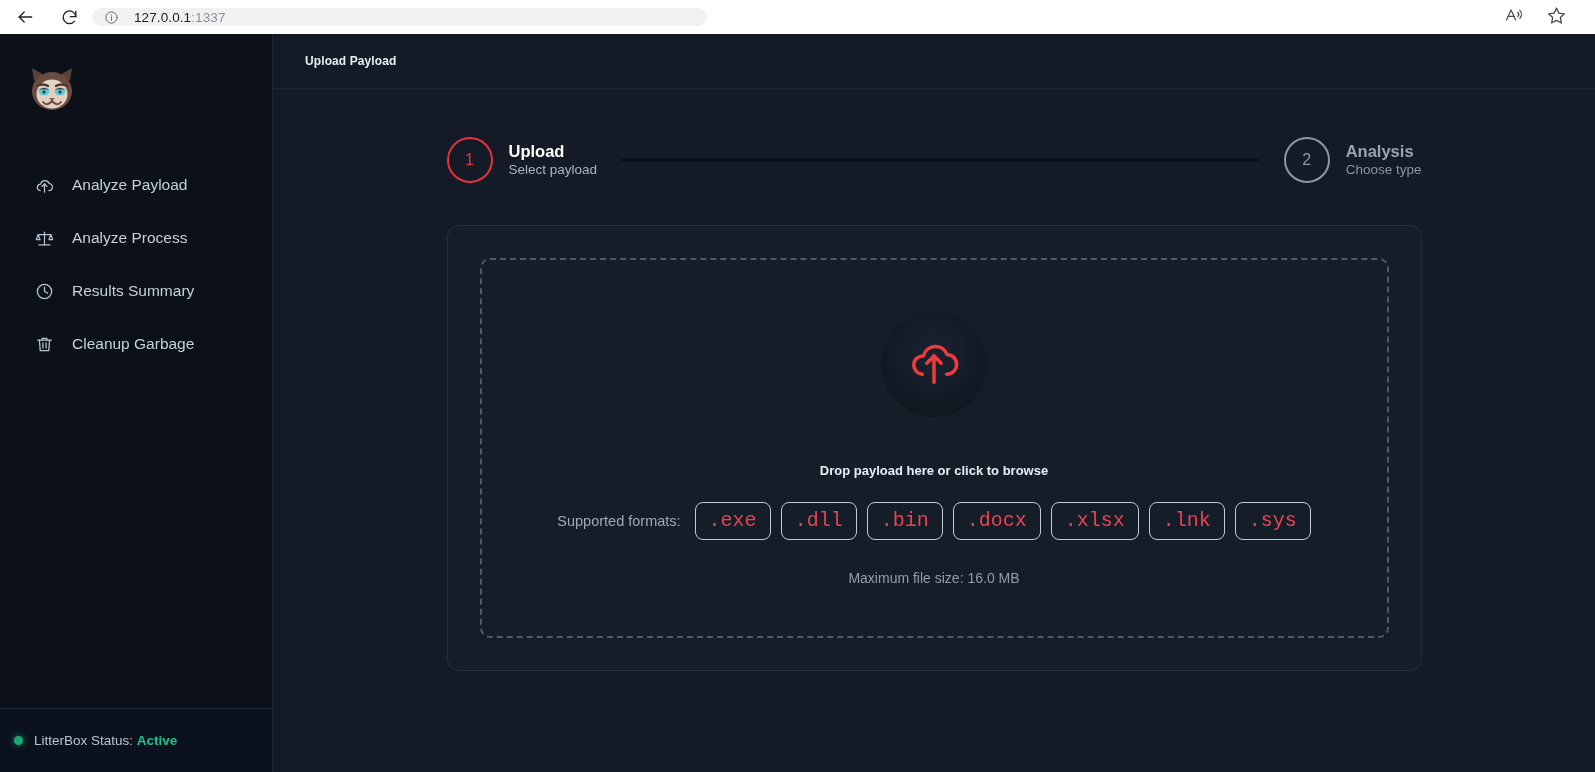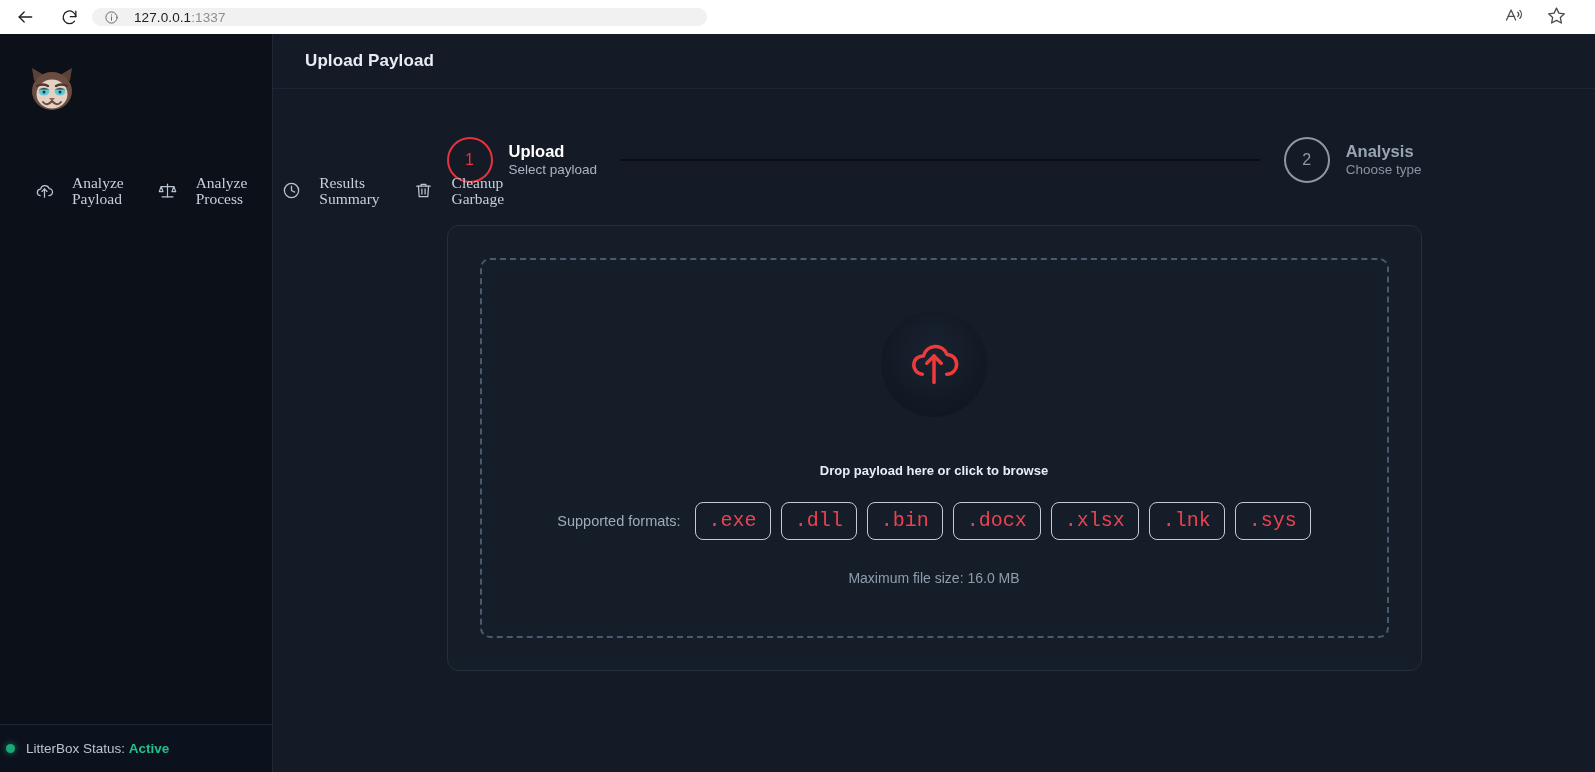--- a/index.html
+++ b/index.html
@@ -105,22 +105,21 @@
   }
   .brand-logo {
     width: 56px; height: 56px;
     display: flex; align-items: center; justify-content: center;
     margin-left: 4px;
   }
 
   .nav {
     margin-top: 46px;
     display: flex;
-    flex-direction: row;
-    font-family: Liberation Serif, serif;
+    flex-direction: column;
   }
   .nav-item {
     display: flex;
     align-items: center;
     gap: 18px;
     padding: 11px 0 11px 34px;
     color: #c7d0da;
     font-size: 15.5px;
     cursor: pointer;
     margin-bottom: 11px;
@@ -128,25 +127,25 @@
   .nav-item .ico {
     width: 20px; height: 20px;
     display: flex; align-items: center; justify-content: center;
     color: #b9c4d0;
     flex: 0 0 20px;
   }
   .nav-label { line-height: 1; }
 
   .status-bar {
     margin-top: auto;
-    height: 48px;
+    height: 64px;
     border-top: 1px solid #1d2937;
     display: flex;
     align-items: center;
-    padding-left: 6px;
+    padding-left: 14px;
     gap: 11px;
     background: #0c121d;
   }
   .status-dot {
     width: 9px; height: 9px;
     border-radius: 50%;
     background: #19a974;
     box-shadow: 0 0 6px rgba(25,169,116,.7);
     flex: 0 0 9px;
   }
@@ -165,21 +164,21 @@
   }
   .page-header {
     height: 55px;
     flex: 0 0 55px;
     border-bottom: 1px solid #1b2635;
     display: flex;
     align-items: center;
     padding-left: 32px;
   }
   .page-title {
-    font-size: 17px;
+    font-size: 12px;
     font-weight: bold;
     color: #e8edf3;
     letter-spacing: .1px;
   }
 
   .content-body {
     flex: 1;
     padding: 48px 60px 0 60px;
     display: flex;
     flex-direction: column;

